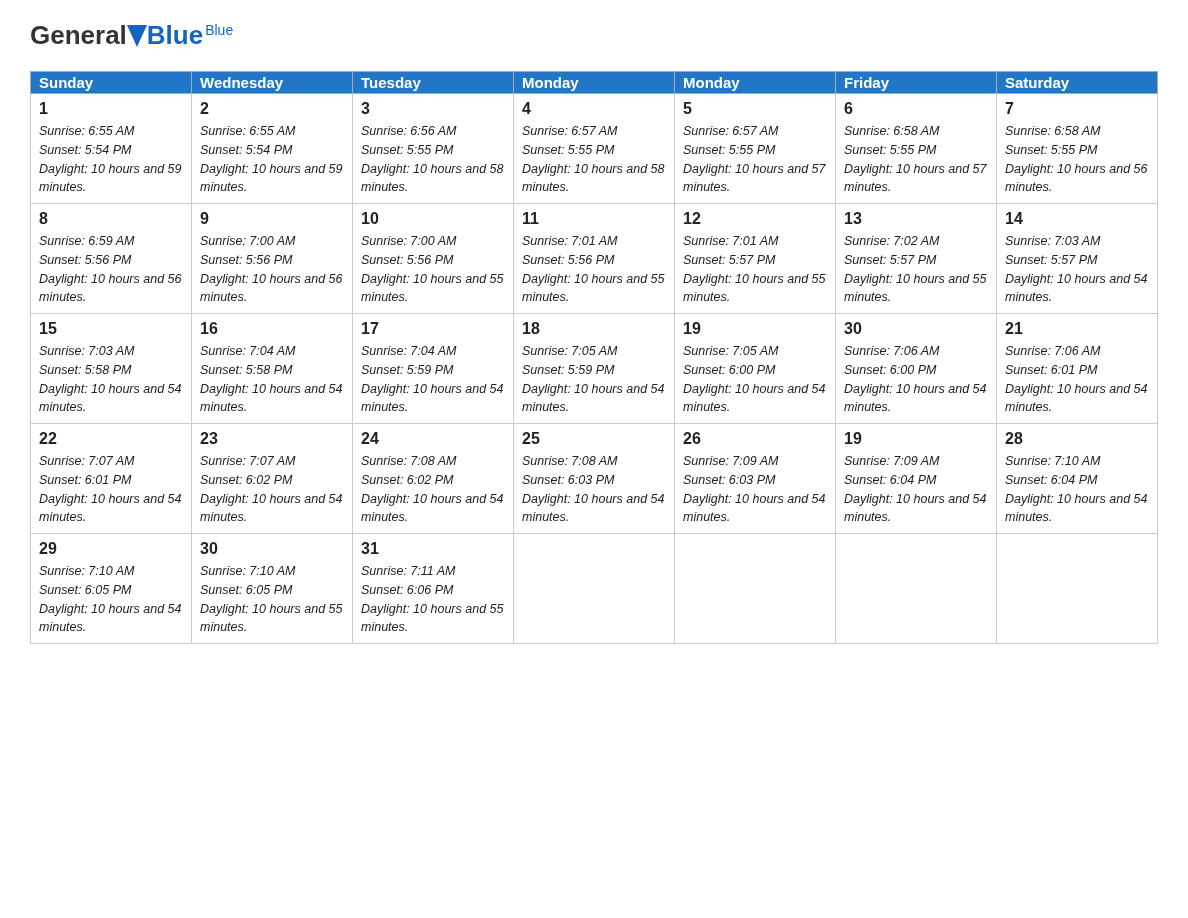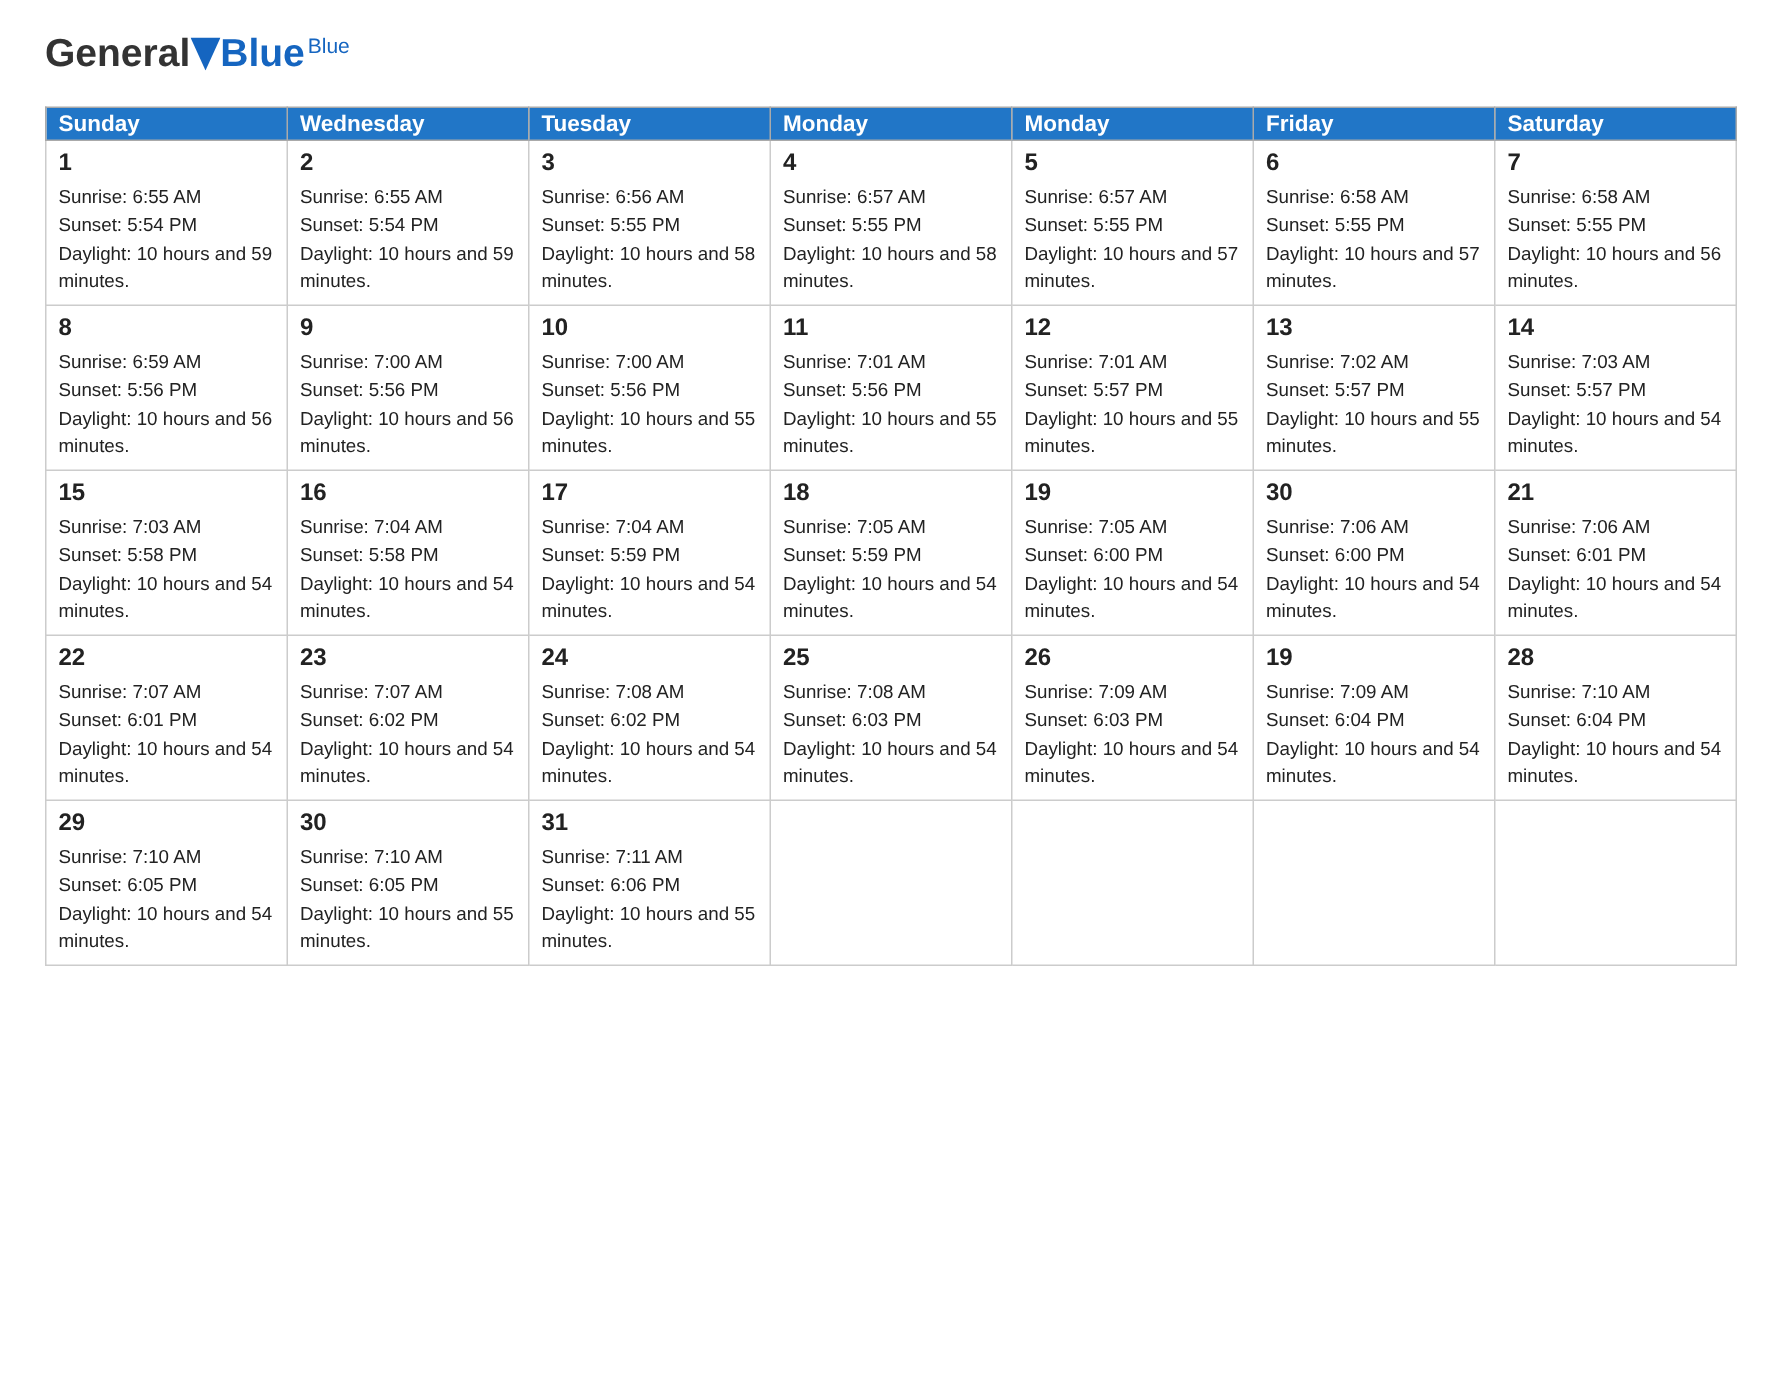--- a/index.html
+++ b/index.html
@@ -78,20 +78,21 @@
     }
     .day-number {
       font-size: 16px;
       font-weight: bold;
       display: block;
       margin-bottom: 4px;
     }
     .day-info {
       line-height: 1.5;
       font-size: 12.5px;
+      font-style: italic;
     }
     .calendar-table tr td {
       height: 110px;
     }
     .last-row td {
       height: 120px;
     }
     .empty-cell {
       background: #f9f9f9;
     }

